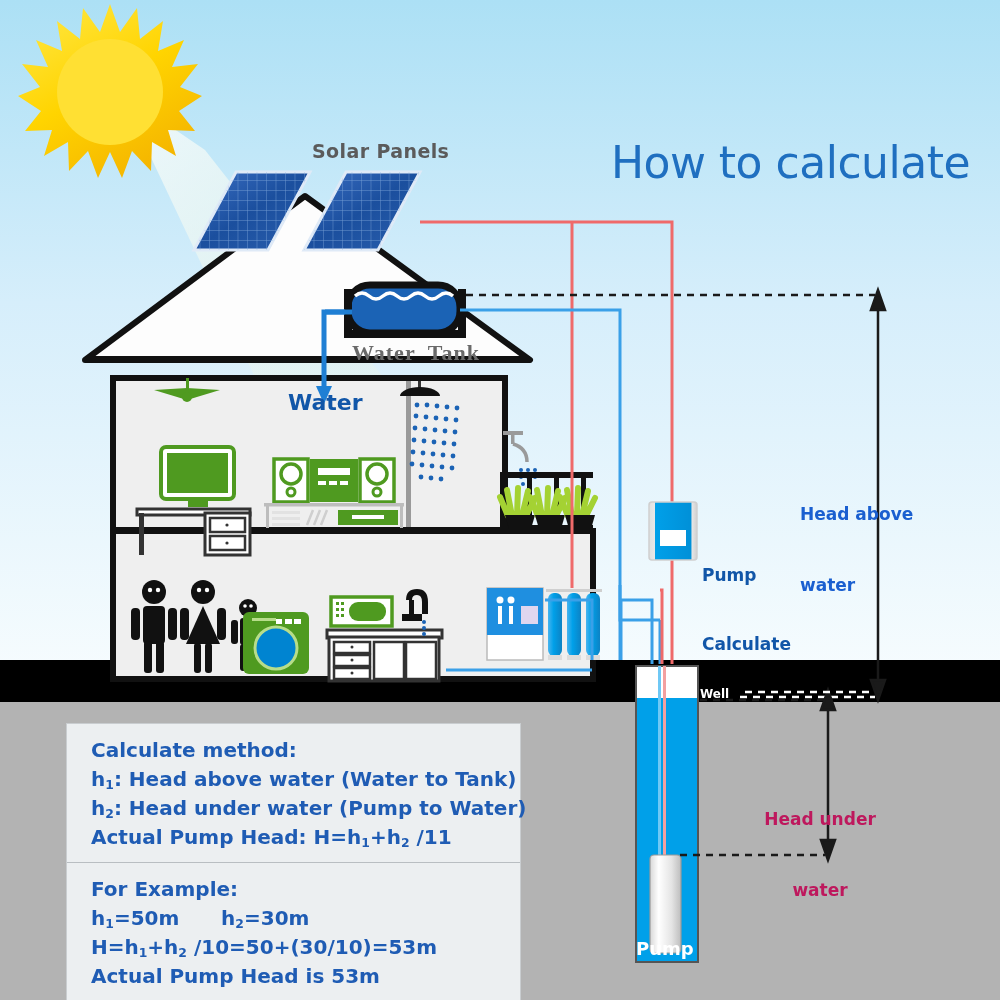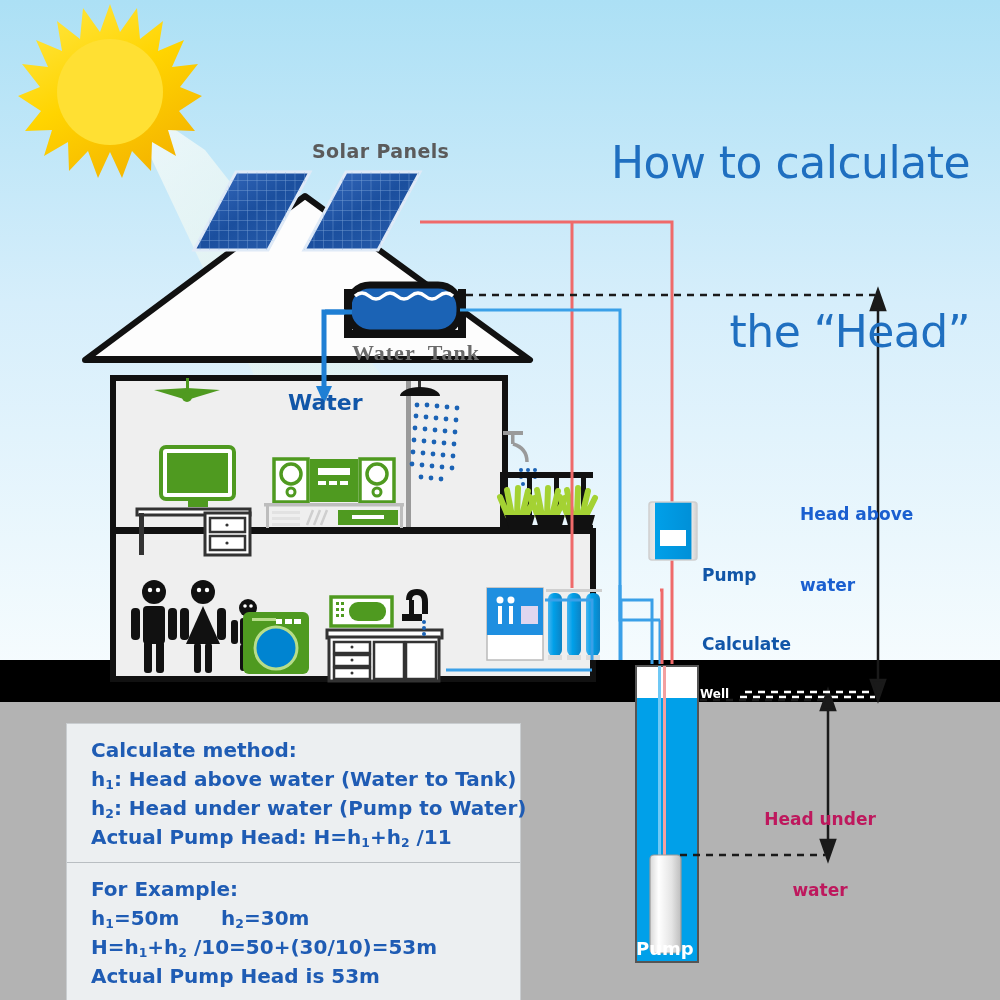--- a/index.html
+++ b/index.html
@@ -504,21 +504,20 @@
   </g>
 
   <g stroke="#ffffff" stroke-width="2.5" stroke-dasharray="7 6" fill="none">
     <line x1="745" y1="692" x2="875" y2="692"></line>
   </g>
 
 </svg>
 
 <div class="lbl title">
   <div>How to calculate</div>
-  <div>the “Head”</div>
 </div>
 
 <div class="lbl solar-label">Solar Panels</div>
 <div class="lbl tank-label">Water  Tank</div>
 <div class="lbl water-label">Water</div>
 
 <div class="lbl controller-label">
   <div>Pump</div>
   <div>Calculate</div>
 </div>

